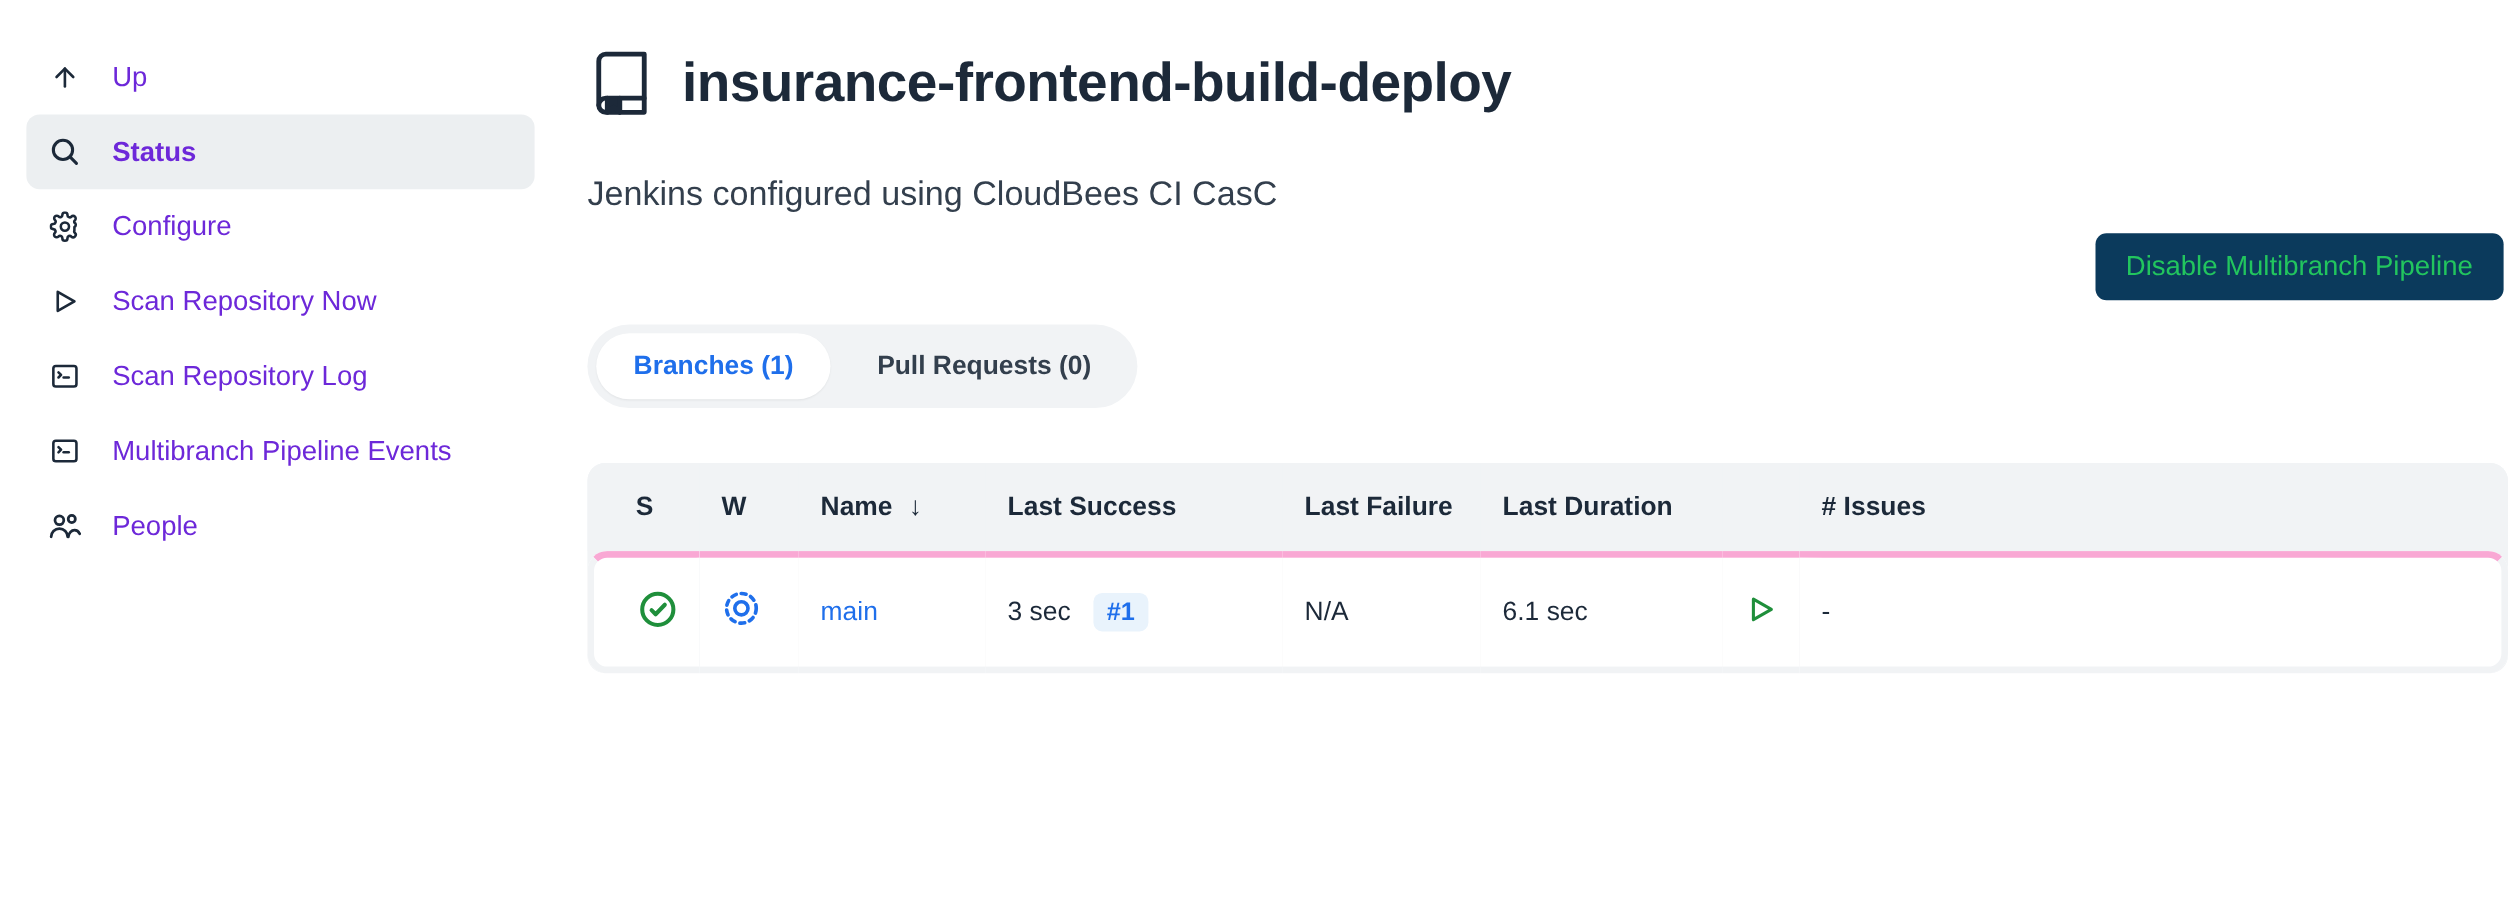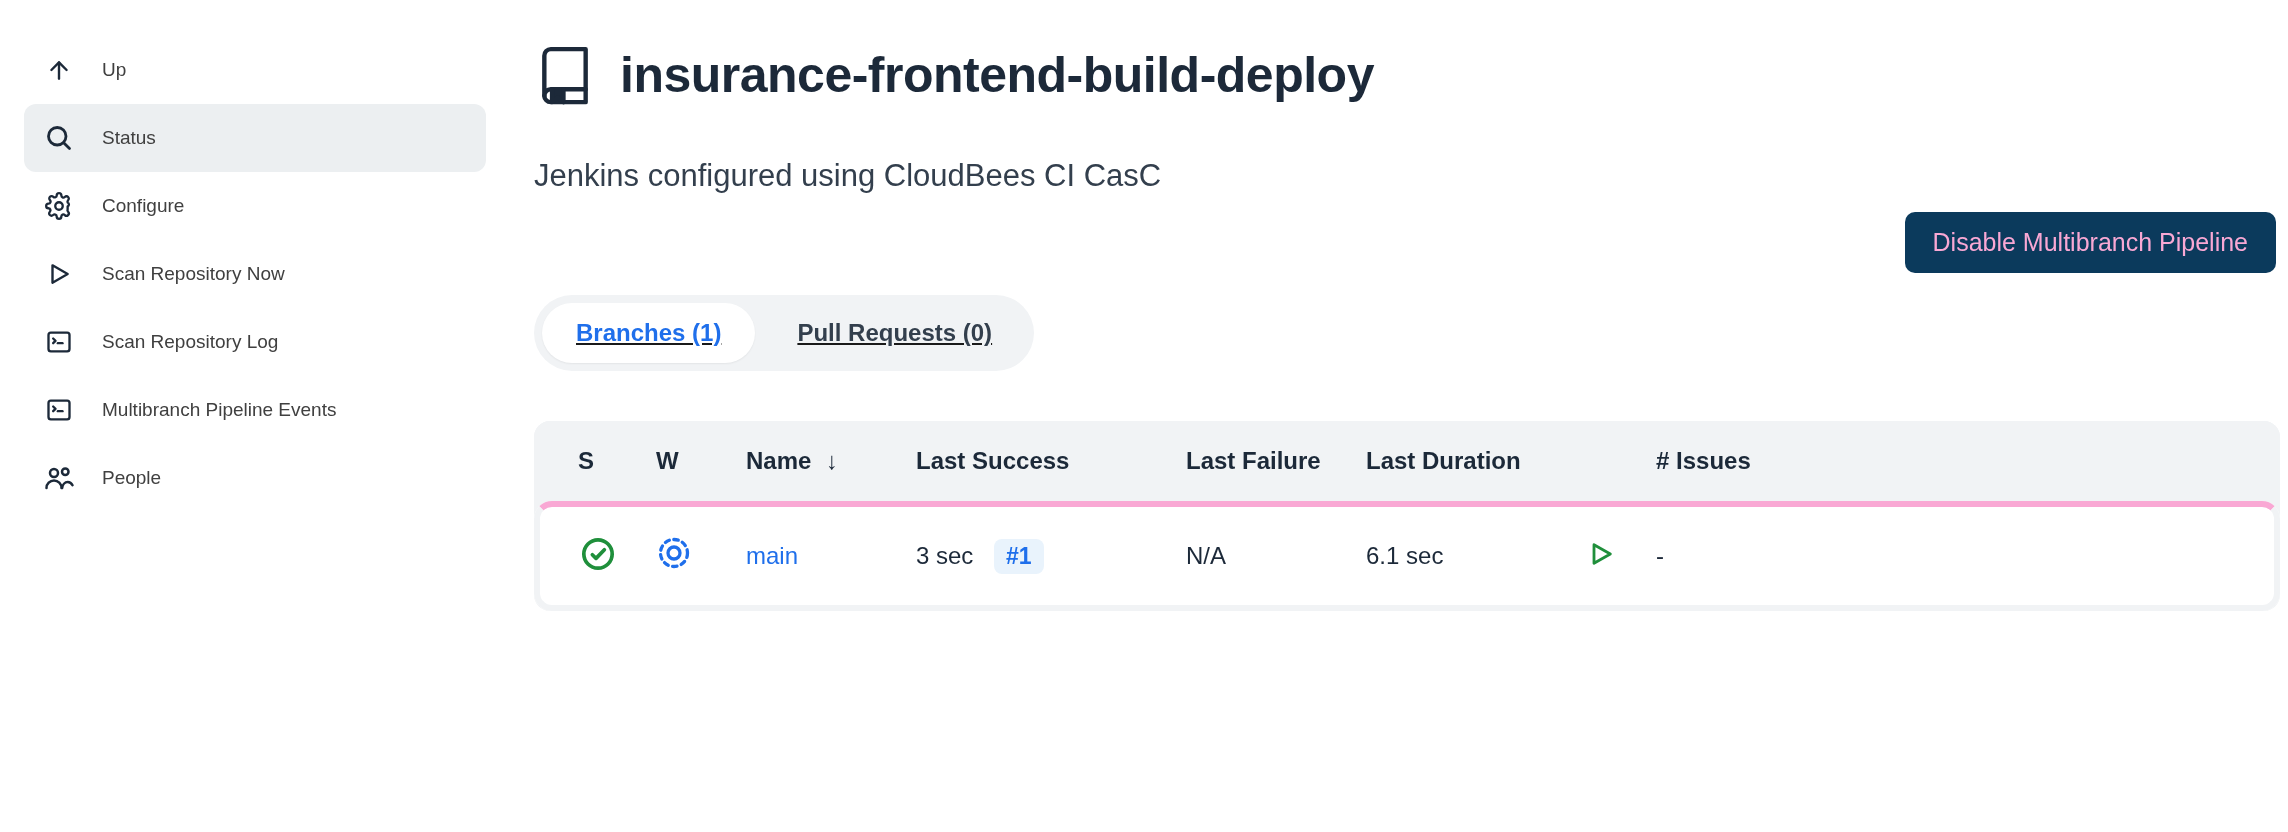--- a/index.html
+++ b/index.html
@@ -22,27 +22,27 @@
     padding: 36px 24px 0 24px;
     flex-shrink: 0;
   }
   .side-item {
     display: flex;
     align-items: center;
     height: 68px;
     padding: 0 20px;
     border-radius: 12px;
     cursor: pointer;
-    font-size: 19px;
-    color: #404040;
+    font-size: 25px;
+    color: #6d28d9;
     font-weight: 500;
   }
   .side-item.active {
     background: #eceff1;
-    font-weight: 400;
+    font-weight: 700;
   }
   .side-icon {
     width: 30px;
     height: 30px;
     margin-right: 28px;
     display:flex;align-items:center;justify-content:center;
     flex-shrink:0;
   }
   
   .main {
@@ -67,36 +67,35 @@
     font-weight: 400;
   }
   .disable-row {
     display:flex;
     justify-content:flex-end;
     margin-top: 18px;
     padding-right: 4px;
   }
   .disable-btn {
     background:#0b3a5c;
-    color:#f9a8d4;
+    color:#22c55e;
     font-size:25px;
     font-weight:500;
     padding: 16px 28px;
     border-radius:10px;
     border:none;
     cursor:pointer;
   }
   .tabs {
     margin-top: 22px;
     display:inline-flex;
     background:#f1f3f5;
     border-radius: 40px;
     padding: 8px;
     gap: 8px;
-    text-decoration: underline;
   }
   .tab {
     padding: 16px 34px;
     border-radius: 32px;
     font-size: 24px;
     font-weight: 700;
     cursor:pointer;
   }
   .tab.active {
     background:#ffffff;

